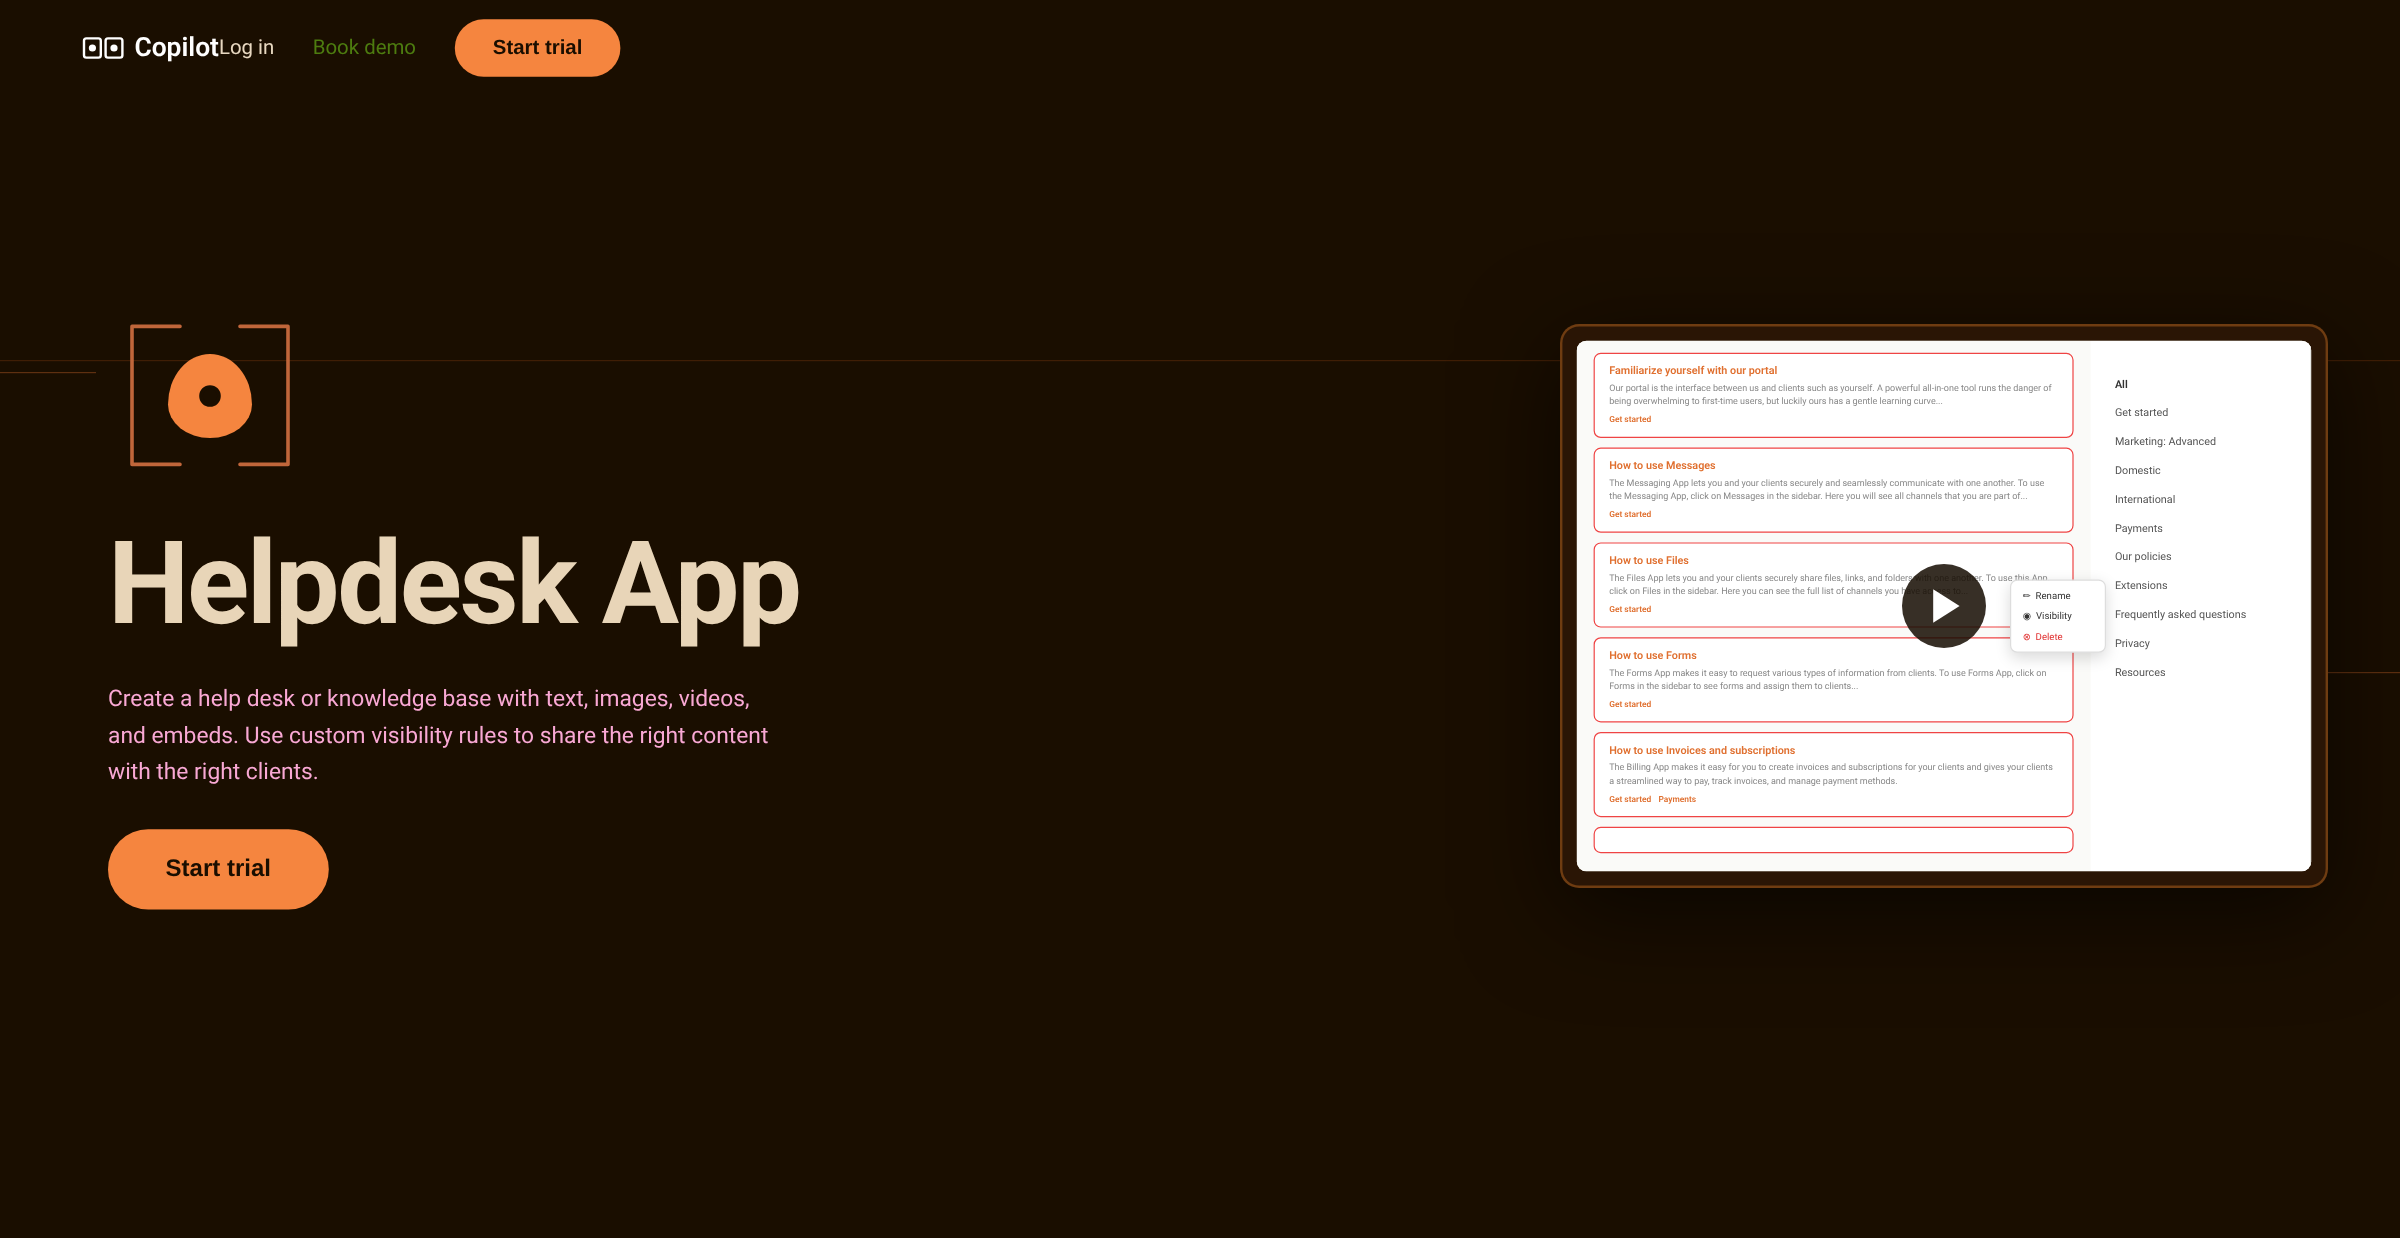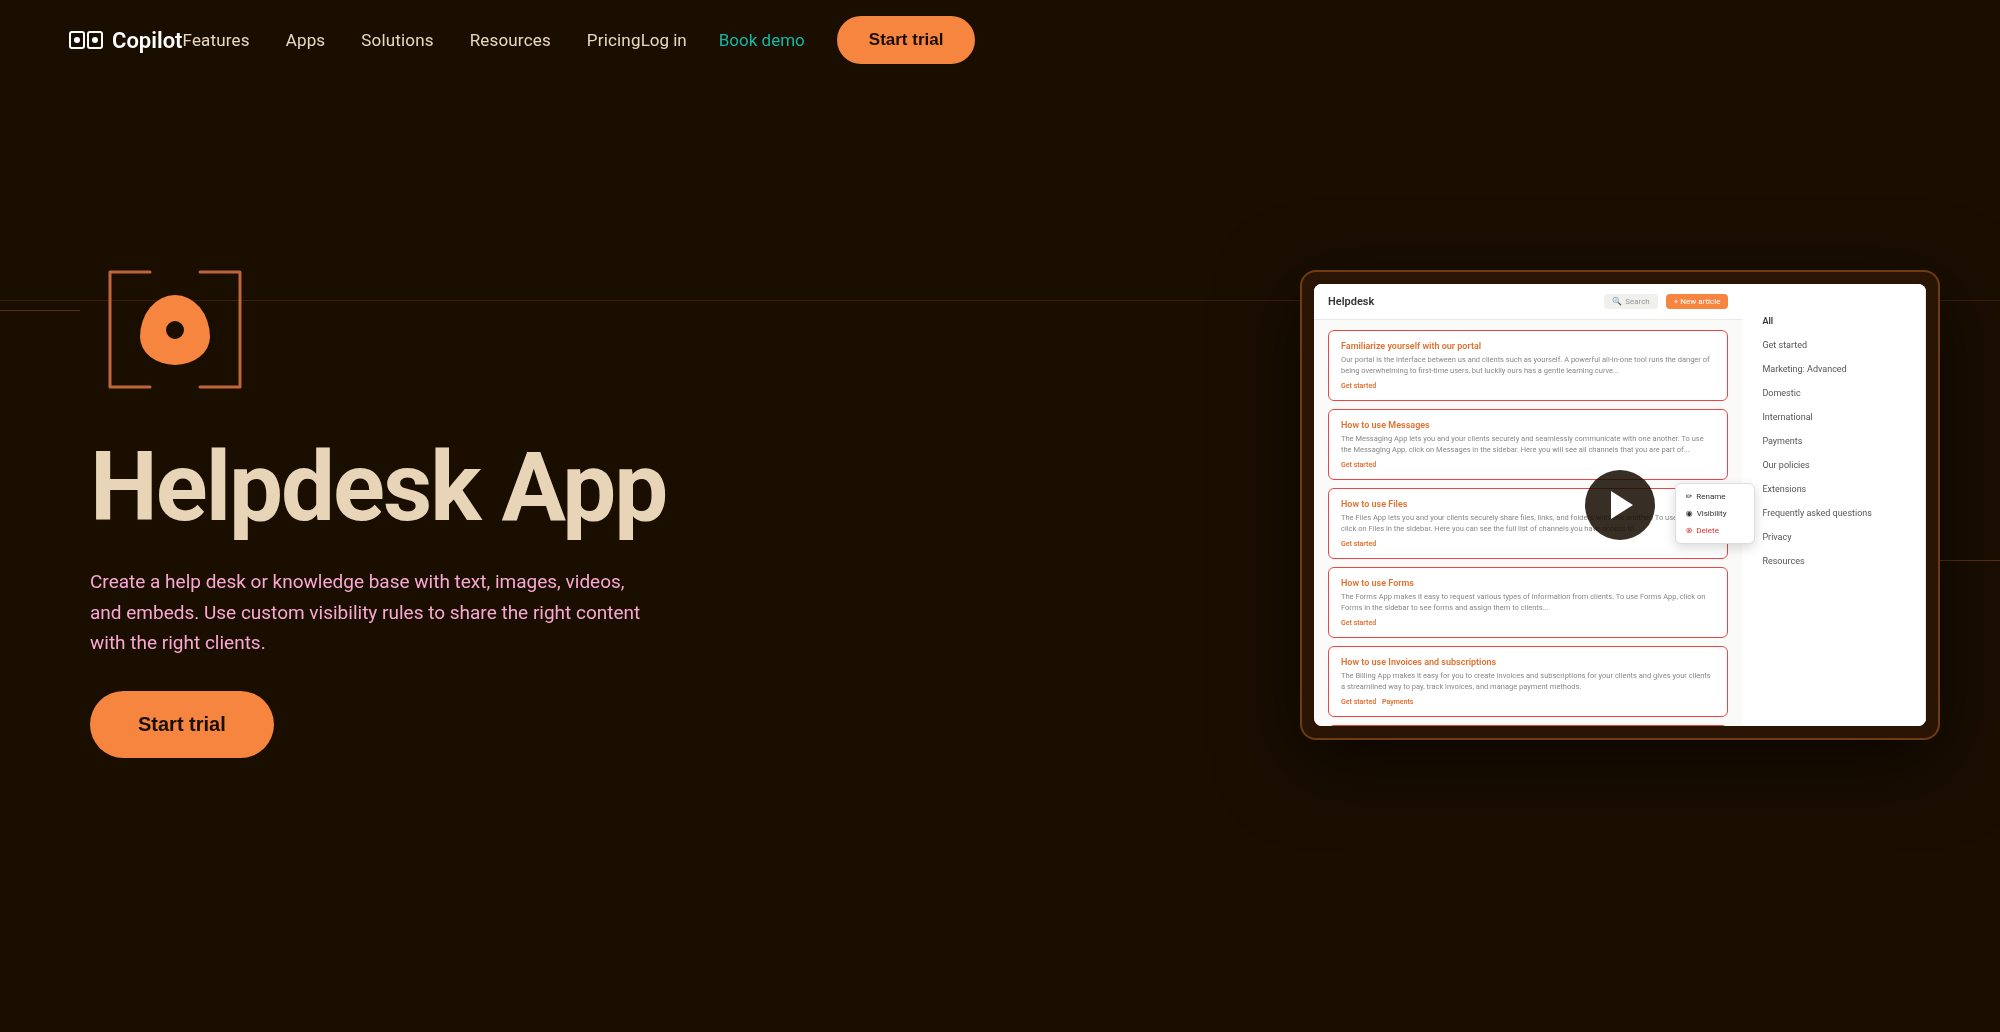--- a/index.html
+++ b/index.html
@@ -68,21 +68,21 @@
     }
 
     .nav-login {
       color: #e8d8c0;
       text-decoration: none;
       font-size: 17px;
       font-weight: 400;
     }
 
     .nav-book-demo {
-      color: #14b8a6;
+      color: #4d7c0f;
       text-decoration: none;
       font-size: 17px;
       font-weight: 400;
     }
 
     .btn-start-trial-nav {
       background: #f5853f;
       color: #1a0e00;
       border: none;
       border-radius: 50px;
@@ -414,27 +414,20 @@
       <svg viewBox="0 0 36 36" fill="none" xmlns="http://www.w3.org/2000/svg">
         <rect x="2" y="10" width="14" height="16" rx="2" stroke="white" stroke-width="2" fill="none"></rect>
         <rect x="20" y="10" width="14" height="16" rx="2" stroke="white" stroke-width="2" fill="none"></rect>
         <circle cx="9" cy="18" r="3" fill="white"></circle>
         <circle cx="27" cy="18" r="3" fill="white"></circle>
       </svg>
     </span>
     <span>Copilot</span>
   </a>
 
-  <ul class="nav-links">
-    <li><a href="#">Features</a></li>
-    <li><a href="#">Apps</a></li>
-    <li><a href="#">Solutions</a></li>
-    <li><a href="#">Resources</a></li>
-    <li><a href="#">Pricing</a></li>
-  </ul>
 
   <div class="nav-right">
     <a href="#" class="nav-login">Log in</a>
     <a href="#" class="nav-book-demo">Book demo</a>
     <button class="btn-start-trial-nav">Start trial</button>
   </div>
 </nav>
 
 <section class="hero">
   <div class="deco-line-left"></div>
@@ -460,30 +453,20 @@
 
     <button class="btn-start-trial-hero">Start trial</button>
   </div>
 
   <div class="hero-right">
     <div class="mockup-container">
       <div class="mockup-inner">
 
         <div class="mock-main">
 
-          <div class="mock-topbar">
-            <span class="mock-topbar-title">Helpdesk</span>
-            <div class="mock-topbar-right">
-              <div class="mock-search">
-                <span>🔍</span>
-                <span>Search</span>
-              </div>
-              <div class="mock-new-btn">+ New article</div>
-            </div>
-          </div>
 
           <div class="mock-articles">
 
             <div class="mock-article">
               <div class="mock-article-title">Familiarize yourself with our portal</div>
               <div class="mock-article-body">Our portal is the interface between us and clients such as yourself. A powerful all-in-one tool runs the danger of being overwhelming to first-time users, but luckily ours has a gentle learning curve...</div>
               <div class="mock-article-tags">
                 <span class="mock-article-tag">Get started</span>
               </div>
             </div>

